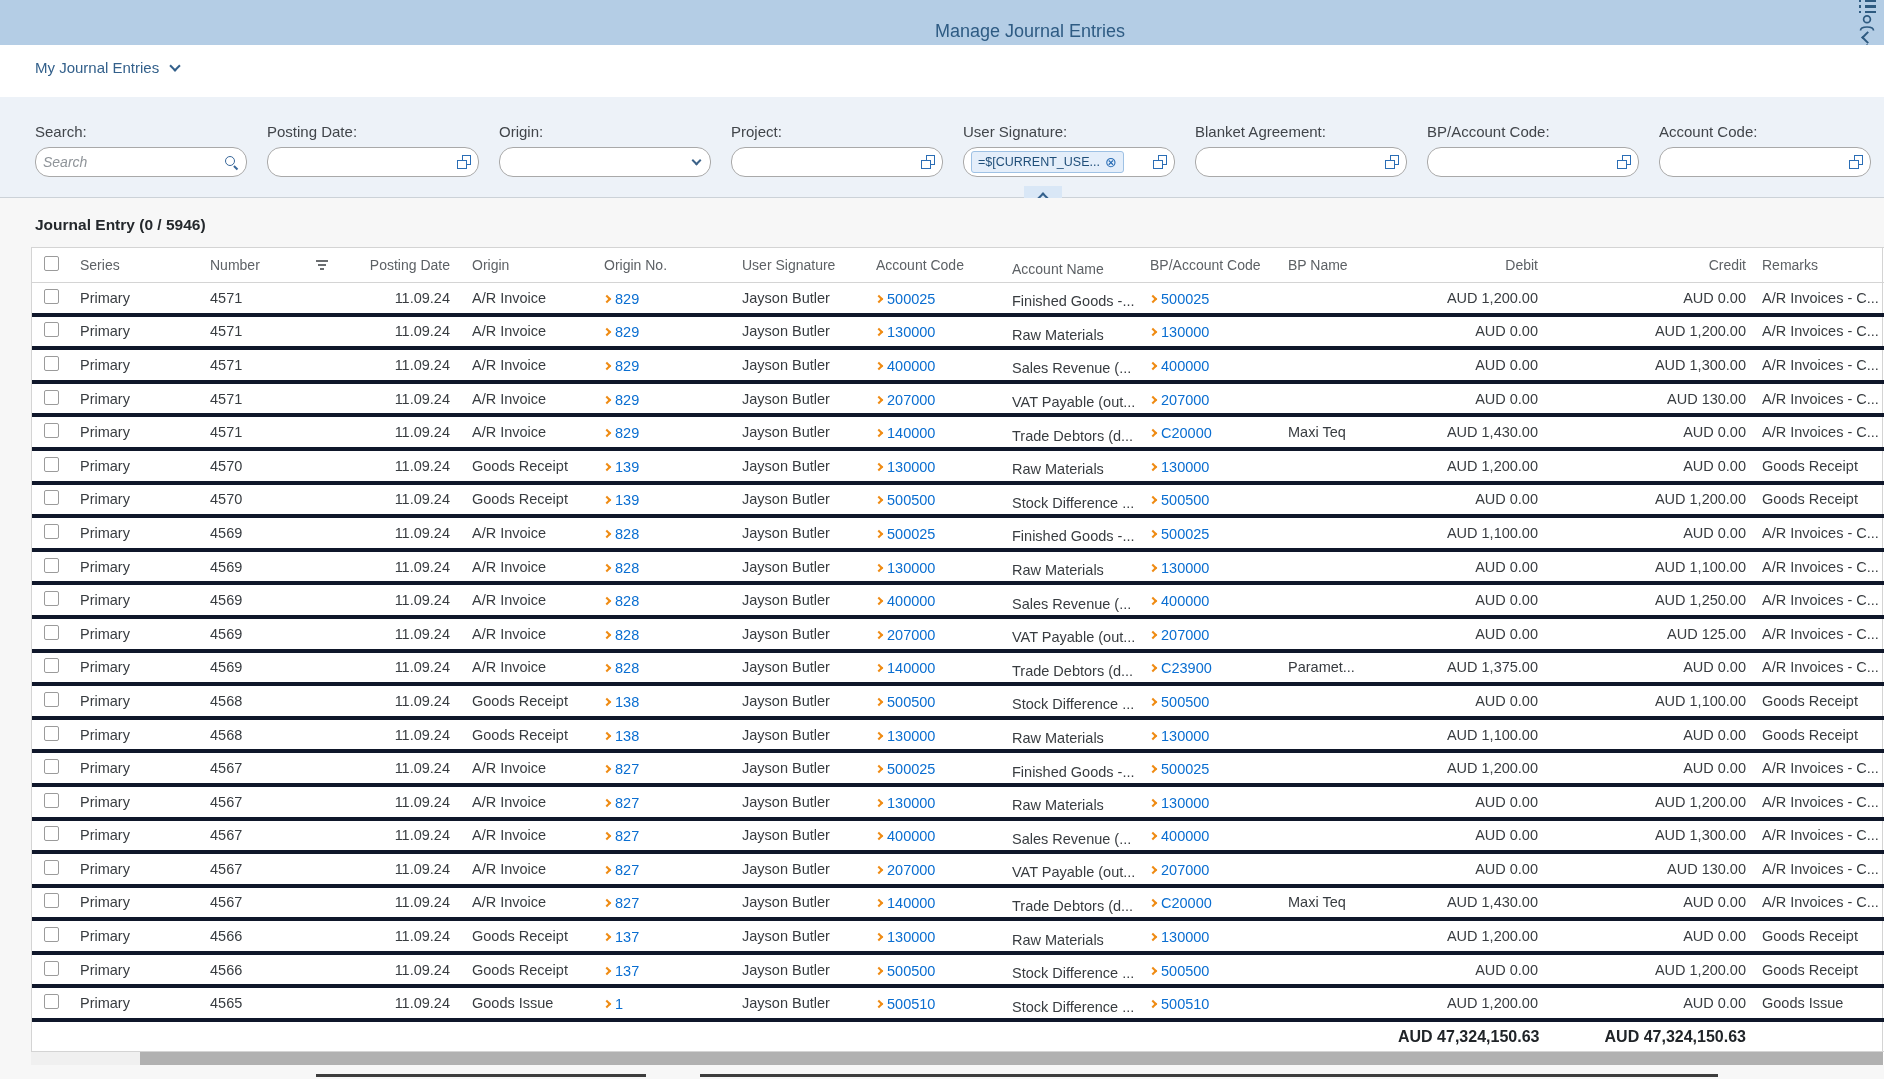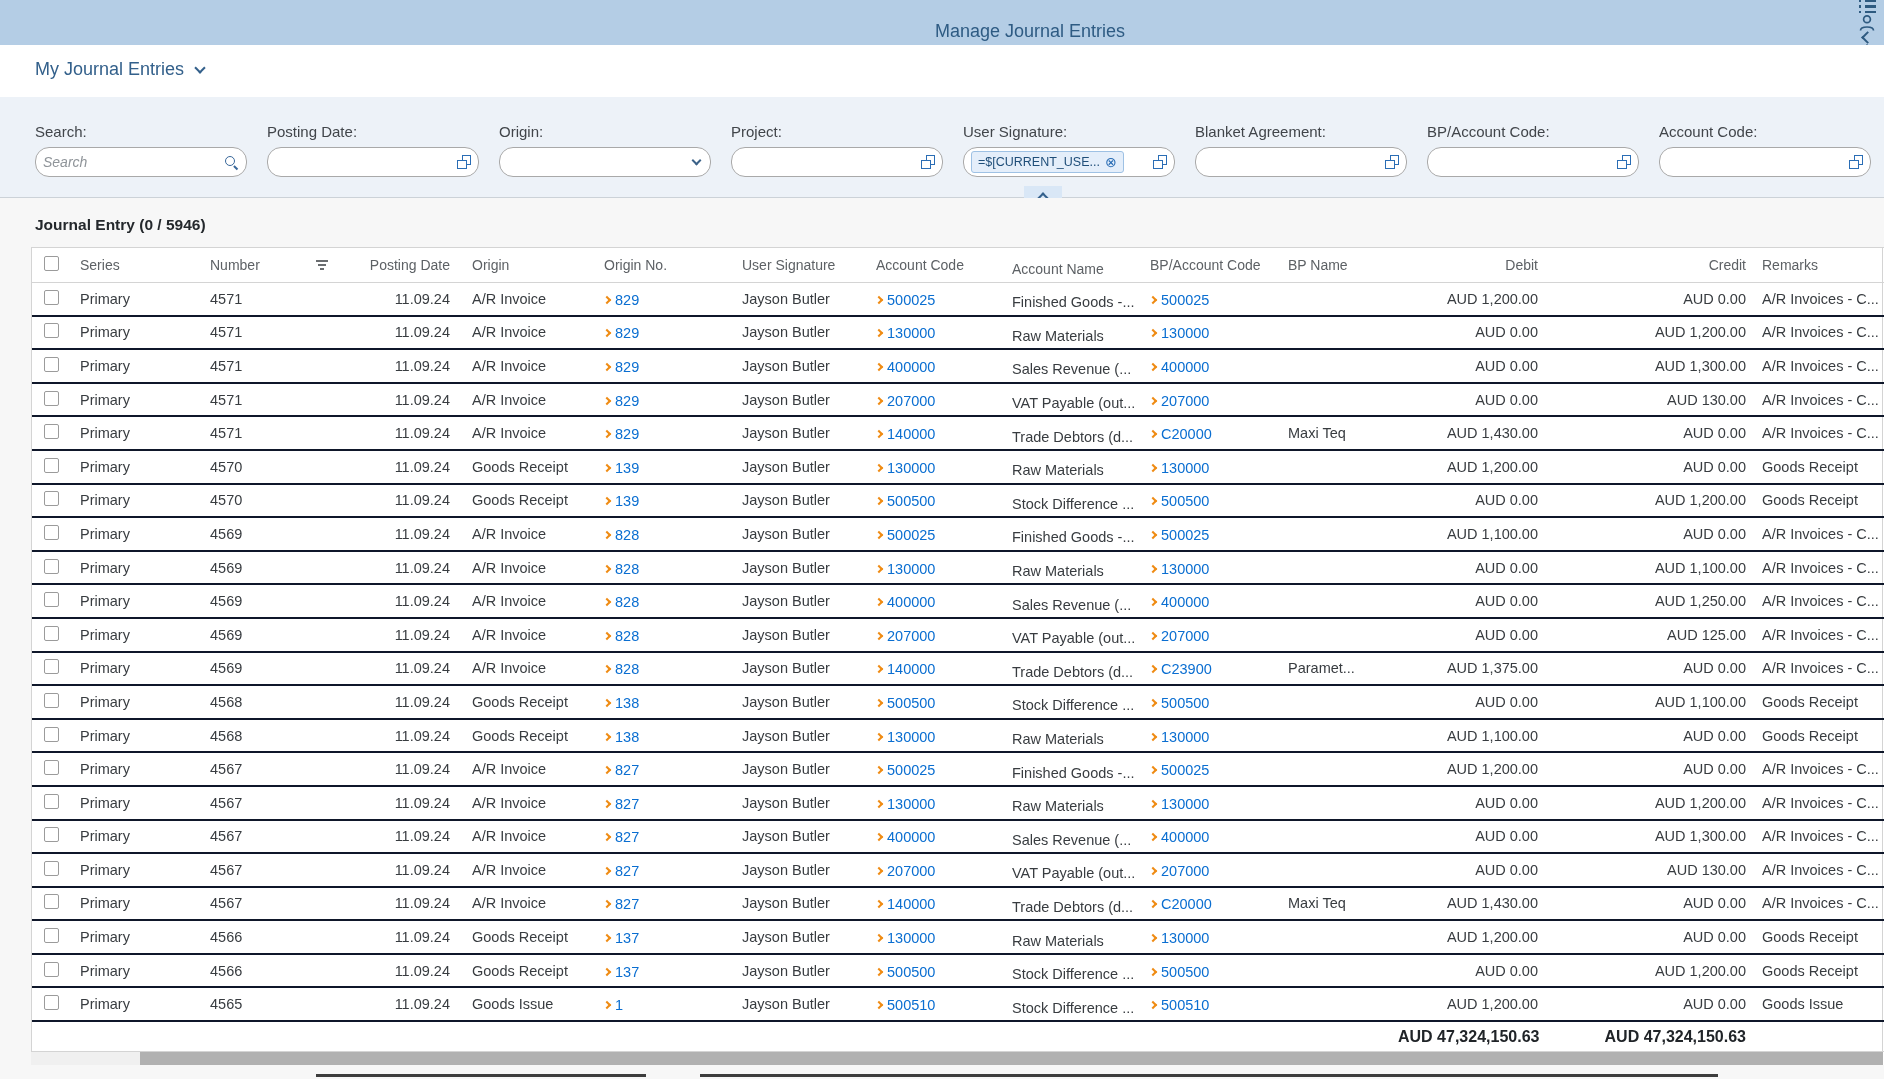--- a/index.html
+++ b/index.html
@@ -23,21 +23,21 @@
   .sap-logo .biz { font-size:10px; color:#35383b; line-height:11px; }
   .sap-logo .one { font-size:16px; font-weight:bold; color:#f0ab00; line-height:15px; }
   .company { font-size:15px; color:#2b577d; margin-left:42px; }
   .page-title { position:absolute; left:1030px; top:50%; transform:translate(-50%,-50%);
     font-size:18px; color:#2e5b83;margin-top:8px; }
 
   
   .subheader { position:absolute; left:0; top:45px; width:1884px; height:52px; background:#fff; }
   .view-select { position:absolute; left:35px; top:14px; display:flex; align-items:center;
     gap:12px; cursor:pointer; }
-  .view-select .txt { font-size:18px; color:#33608b; }
+  .view-select .txt { font-size:15px; color:#33608b; }
   .chevD { width:8px; height:8px; border-right:2px solid #33608b; border-bottom:2px solid #33608b;
     transform:rotate(45deg); margin-top:-4px; }
 
   
   .filters { position:absolute; left:0; top:97px; width:1884px; height:100px; background:#edf2f8;
     display:flex; gap:20px; padding:26px 0 0 35px; }
   .ffield { width:212px; }
   .ffield label { display:block; font-size:15px; color:#41454a; margin-bottom:7px; }
   .fbox { height:30px; background:#fff; border:1px solid #a9a9a9; border-radius:14px;
     display:flex; align-items:center; padding:0 7px; gap:6px; }
@@ -66,21 +66,21 @@
     background:#d9e7f6; display:flex; align-items:center; justify-content:center; cursor:pointer; }
   .chevU { width:8px; height:8px; border-left:2px solid #33608b; border-top:2px solid #33608b;
     transform:rotate(45deg); margin-top:4px; }
 
   
   .content { position:absolute; left:0; top:198px; width:1884px; height:881px; background:#f7f7f7; }
   .tbl-title { position:absolute; left:35px; top:18px; font-size:15.5px; font-weight:bold; color:#24282c; }
 
   .table { position:absolute; left:31px; top:49px; right:0; background:#fff;
     border-left:1px solid #d4d4d4; }
-  .trow { display:flex; align-items:center; height:33.6px; border-bottom:2px solid #0f172a;
+  .trow { display:flex; align-items:center; height:33.6px; border-bottom:4px solid #0f172a;
     background:#fff; }
   .thead { height:36px; border-top:1px solid #d4d4d4; border-bottom:1px solid #d4d4d4;
     color:#5d6165; font-size:14px; }
   .trow > div { padding:0 8px; white-space:nowrap; overflow:hidden; font-size:14.5px; }
   .thead > div { font-size:14px; }
   .c0 { width:48px; flex:none; padding-left:12px !important; }
   .c1 { width:126px; flex:none; padding-left:0 !important; }
   .c2 { width:140px; flex:none; padding-left:4px !important; display:flex; align-items:center; }
   .c3 { width:112px; flex:none; text-align:right; }
   .c4 { width:132px; flex:none; padding-left:14px !important; }

